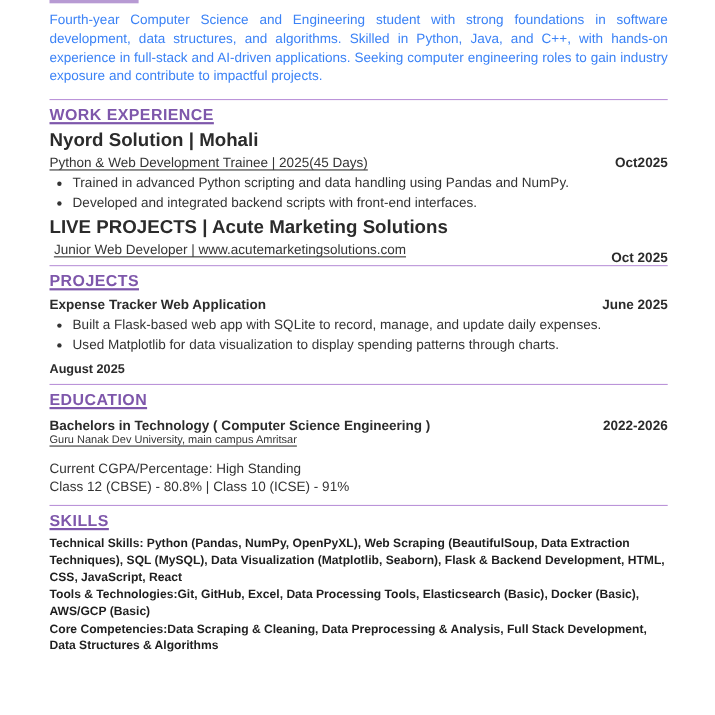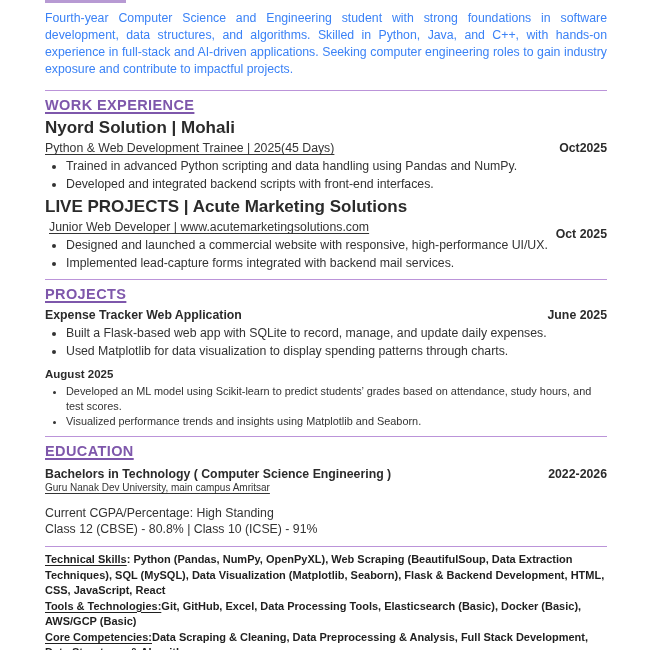--- a/index.html
+++ b/index.html
@@ -123,21 +123,20 @@
   .edu-cgpa { margin-top: 12px; }
 
   .skills-block {
     margin-top: 5px;
     font-size: 11px;
     font-weight: bold;
     line-height: 15.5px;
     color: #1f1f1f;
   }
   .skills-label {
-    text-decoration: underline;
     text-underline-offset: 2px;
   }
 </style>
 </head>
 <body>
 
 <div class="page">
 
   <div class="remnant-underline"></div>
 
@@ -159,24 +158,20 @@
         <li>Developed and integrated backend scripts with front-end interfaces.</li>
       </ul>
     </div>
 
     <div class="job-2">
       <div class="entry-company">LIVE PROJECTS | Acute Marketing Solutions</div>
       <div class="entry-row">
         <span class="entry-role">Junior Web Developer | www.acutemarketingsolutions.com</span>
         <span class="entry-date date-offset">Oct 2025</span>
       </div>
-      <ul class="bullets">
-        <li>Designed and launched a commercial website with responsive, high-performance UI/UX.</li>
-        <li>Implemented lead-capture forms integrated with backend mail services.</li>
-      </ul>
     </div>
   </div>
 
   <div class="rule rule-2"></div>
 
   <div>
     <div class="section-heading">PROJECTS</div>
 
     <div class="proj-1">
       <div class="entry-row proj-title-row">
@@ -186,44 +181,41 @@
       <ul class="bullets">
         <li>Built a Flask-based web app with SQLite to record, manage, and update daily expenses.</li>
         <li>Used Matplotlib for data visualization to display spending patterns through charts.</li>
       </ul>
     </div>
 
     <div class="proj-2">
       <div class="entry-row proj-title-row">
         <span class="entry-date">August 2025</span>
       </div>
-      <ul class="bullets-small">
-        <li>Developed an ML model using Scikit-learn to predict students’ grades based on attendance, study hours, and test scores.</li>
-        <li>Visualized performance trends and insights using Matplotlib and Seaborn.</li>
-      </ul>
     </div>
   </div>
 
   <div class="rule rule-3"></div>
 
   <div>
     <div class="section-heading">EDUCATION</div>
 
     <div class="entry-row edu-degree-row">
       <span class="edu-degree">Bachelors in Technology ( Computer Science Engineering )</span>
       <span class="entry-date">2022-2026</span>
     </div>
     <div class="edu-institution">Guru Nanak Dev University, main campus Amritsar</div>
     <div class="edu-detail edu-cgpa">Current CGPA/Percentage: High Standing</div>
     <div class="edu-detail">Class 12 (CBSE) - 80.8% | Class 10 (ICSE) - 91%</div>
   </div>
 
   <div class="rule rule-4"></div>
 
   <div>
+    <div class="section-heading">SKILLS</div>
 
     <div class="skills-block">
       <span class="skills-label">Technical Skills</span><span>: </span><span>Python (Pandas, NumPy, OpenPyXL), Web Scraping (BeautifulSoup, Data Extraction Techniques), SQL (MySQL), Data Visualization (Matplotlib, Seaborn), Flask &amp; Backend Development, HTML, CSS, JavaScript, React</span><br>
       <span class="skills-label">Tools &amp; Technologies:</span><span></span><span>Git, GitHub, Excel, Data Processing Tools, Elasticsearch (Basic), Docker (Basic), AWS/GCP (Basic)</span><br>
       <span class="skills-label">Core Competencies:</span><span></span><span>Data Scraping &amp; Cleaning, Data Preprocessing &amp; Analysis, Full Stack Development, Data Structures &amp; Algorithms</span>
     </div>
   </div>
 
 </div>
 

